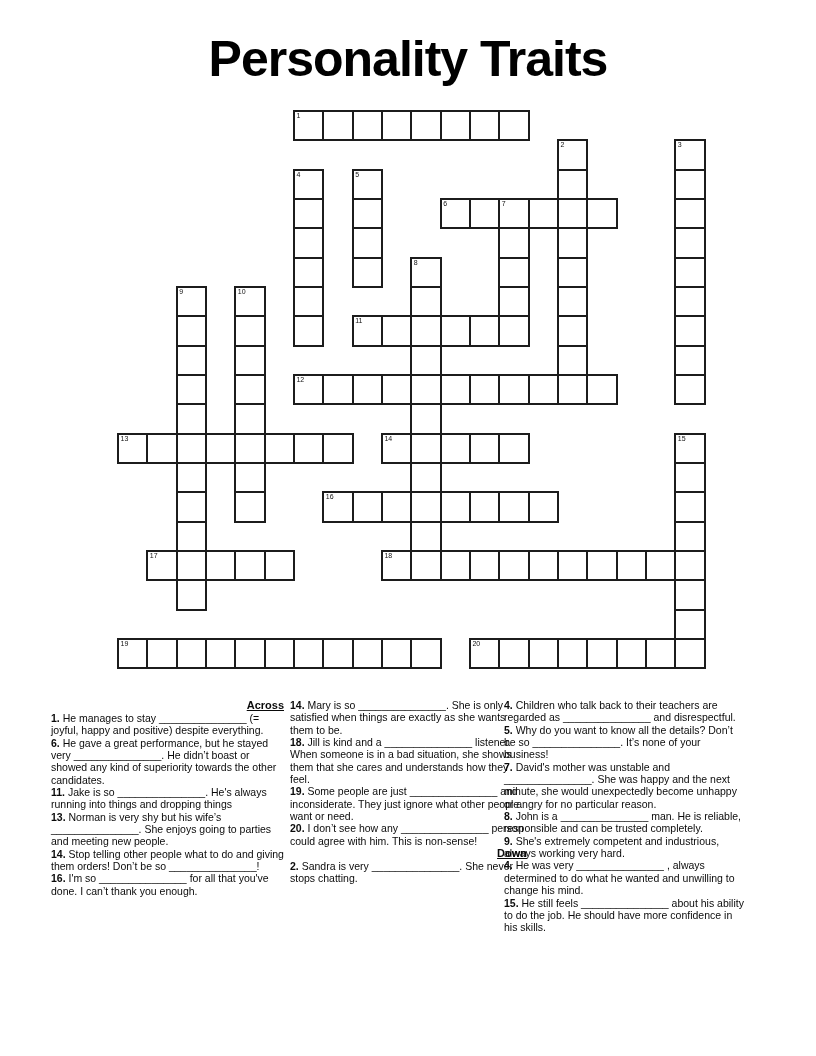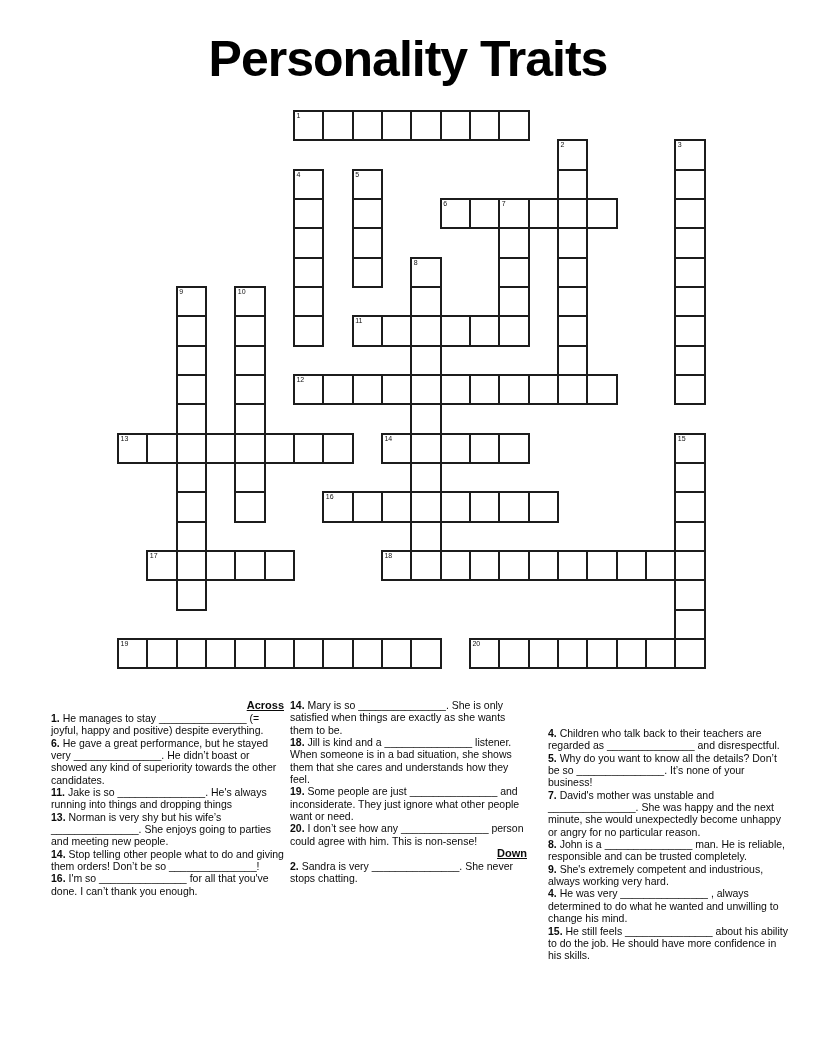--- a/index.html
+++ b/index.html
@@ -9,21 +9,21 @@
          font-family:"Liberation Sans",sans-serif;font-weight:600;font-size:50px;
          line-height:58px;letter-spacing:-1px;color:#000;}
   .grid{position:absolute;left:117px;top:110px;}
   .cell{position:absolute;width:31.4px;height:31.4px;box-sizing:border-box;
         border:2px solid #1c1c1c;background:#fff;}
   .cell .num{position:absolute;top:0px;left:1.5px;font-size:7px;line-height:8.5px;
         font-weight:400;color:#111;letter-spacing:0;}
   .clue-col{position:absolute;top:699px;font-size:10.5px;line-height:12.35px;color:#0a0a0a;}
   .col-0{left:51px;width:233px;}
   .col-1{left:290px;width:237px;}
-  .col-2{left:548px;width:242px;margin-top:28px;}
+  .col-2{left:504px;width:242px;}
   .clue{margin:0;padding:0;}
   .clue b{font-weight:700;}
   .clue-header{font-weight:700;text-decoration:underline;font-size:11px;line-height:13px;text-align:right;}
 </style>
 </head>
 <body>
 
 <div class="page">
   <h1 class="title">Personality Traits</h1>
   <div class="grid" id="grid">

